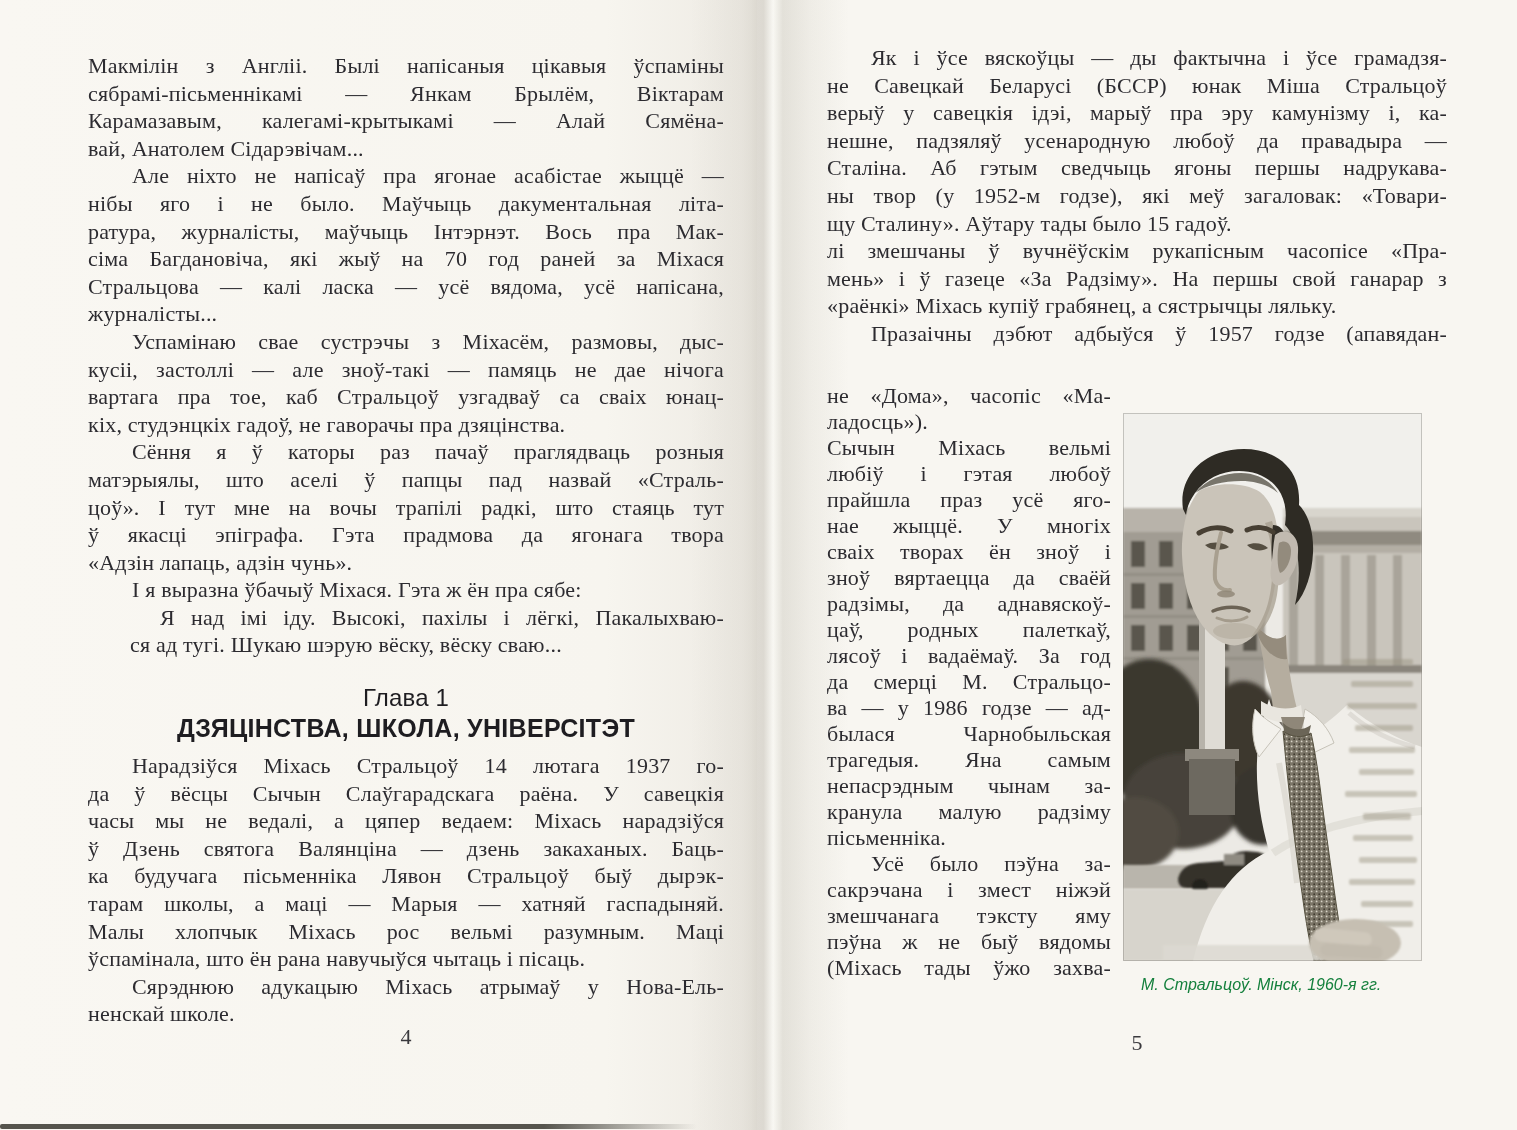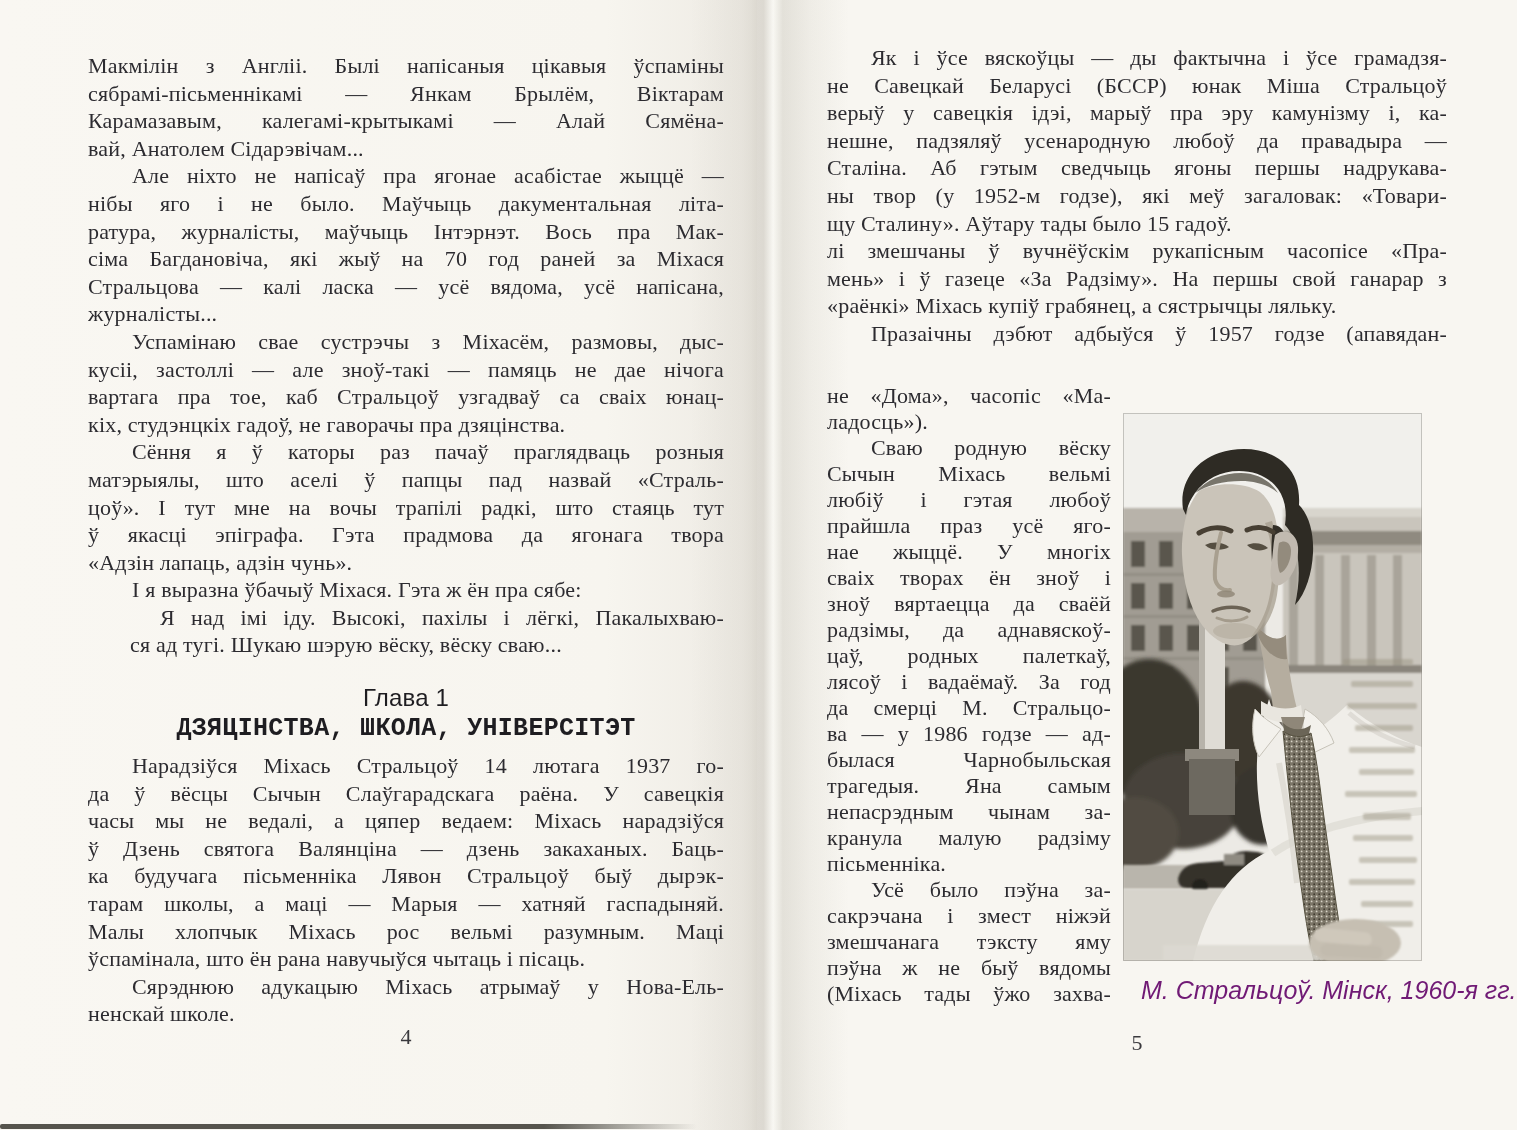--- a/index.html
+++ b/index.html
@@ -29,28 +29,28 @@
   #left-text{left:88px;top:52px;width:636px;}
   #right-text{left:827px;top:44px;width:620px;}
   #right-col{left:827px;top:383px;width:284px;}
   .ln{display:block;line-height:27.6px;text-align:justify;text-align-last:justify;overflow:hidden;}
   #right-col .ln{line-height:26px;}
   .ln.nj{text-align-last:left;}
   .blk .ind{text-indent:44px;}
   .quote{margin-left:42px;}
   .quote .ind{text-indent:30px;}
   .h-kick .ln{font-family:"Liberation Sans",sans-serif;font-weight:400;font-size:24px;line-height:30px;text-align-last:center;color:#1e1d21;}
-  .h-title .ln{font-family:Liberation Mono, monospace;font-weight:700;font-size:25px;line-height:31px;text-align-last:center;letter-spacing:0.3px;color:#1e1d21;}
+  .h-title .ln{font-family:Liberation Sans, sans-serif;font-weight:700;font-size:25px;line-height:31px;text-align-last:center;letter-spacing:0.3px;color:#1e1d21;}
   .page-number{position:absolute;font-size:22px;color:#3a393d;text-align:center;}
   #pn-left{left:88px;top:1024px;width:636px;}
   #pn-right{left:827px;top:1030px;width:620px;}
   #photo{position:absolute;left:1123px;top:413px;width:299px;height:548px;}
   #photo svg{display:block;width:299px;height:548px;}
   #photo-caption{position:absolute;left:1141px;top:976px;width:310px;
-    font-family:"Liberation Sans",sans-serif;font-style:italic;font-size:25px;color:#701a75;white-space:nowrap;}
+    font-family:"Liberation Sans",sans-serif;font-style:italic;font-size:16px;color:#15803d;white-space:nowrap;}
 </style>
 </head>
 <body>
 
 <div id="spread">
 
   <div class="page" id="page-left"></div>
   <div class="page" id="page-right"></div>
 
   <div class="page-text" id="left-text">
@@ -131,21 +131,20 @@
         <div class="ln ind">Празаічны дэбют адбыўся ў 1957 годзе (апавядан-</div>
       </div>
     </div>
 
   <div class="page-text" id="right-col">
       <div class="blk para">
         <div class="ln">не «Дома», часопіс «Ма-</div>
         <div class="ln nj">ладосць»).</div>
       </div>
       <div class="blk para">
-        <div class="ln ind">Сваю родную вёску</div>
         <div class="ln">Сычын Міхась вельмі</div>
         <div class="ln">любіў і гэтая любоў</div>
         <div class="ln">прайшла праз усё яго-</div>
         <div class="ln">нае жыццё. У многіх</div>
         <div class="ln">сваіх творах ён зноў і</div>
         <div class="ln">зноў вяртаецца да сваёй</div>
         <div class="ln">радзімы, да аднавяскоў-</div>
         <div class="ln">цаў, родных палеткаў,</div>
         <div class="ln">лясоў і вадаёмаў. За год</div>
         <div class="ln">да смерці М. Стральцо-</div>

